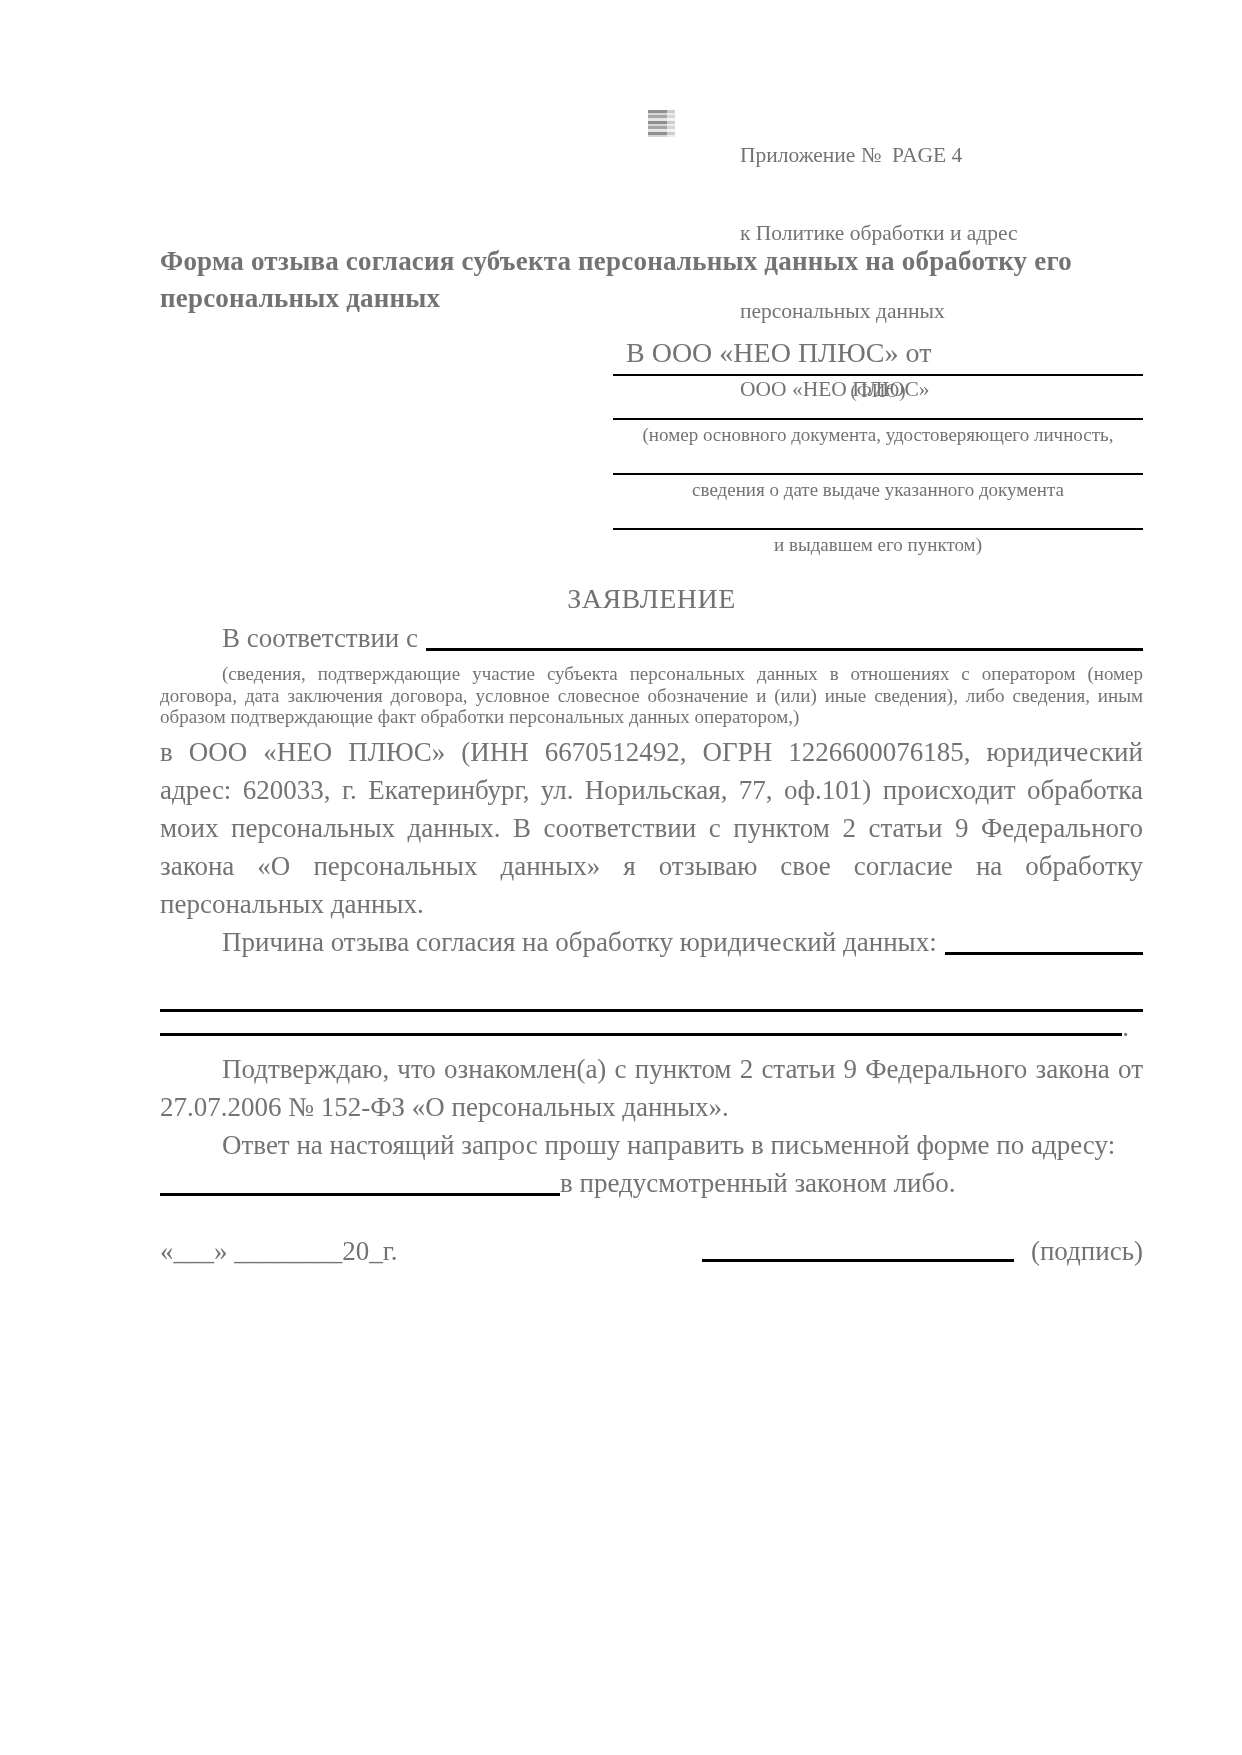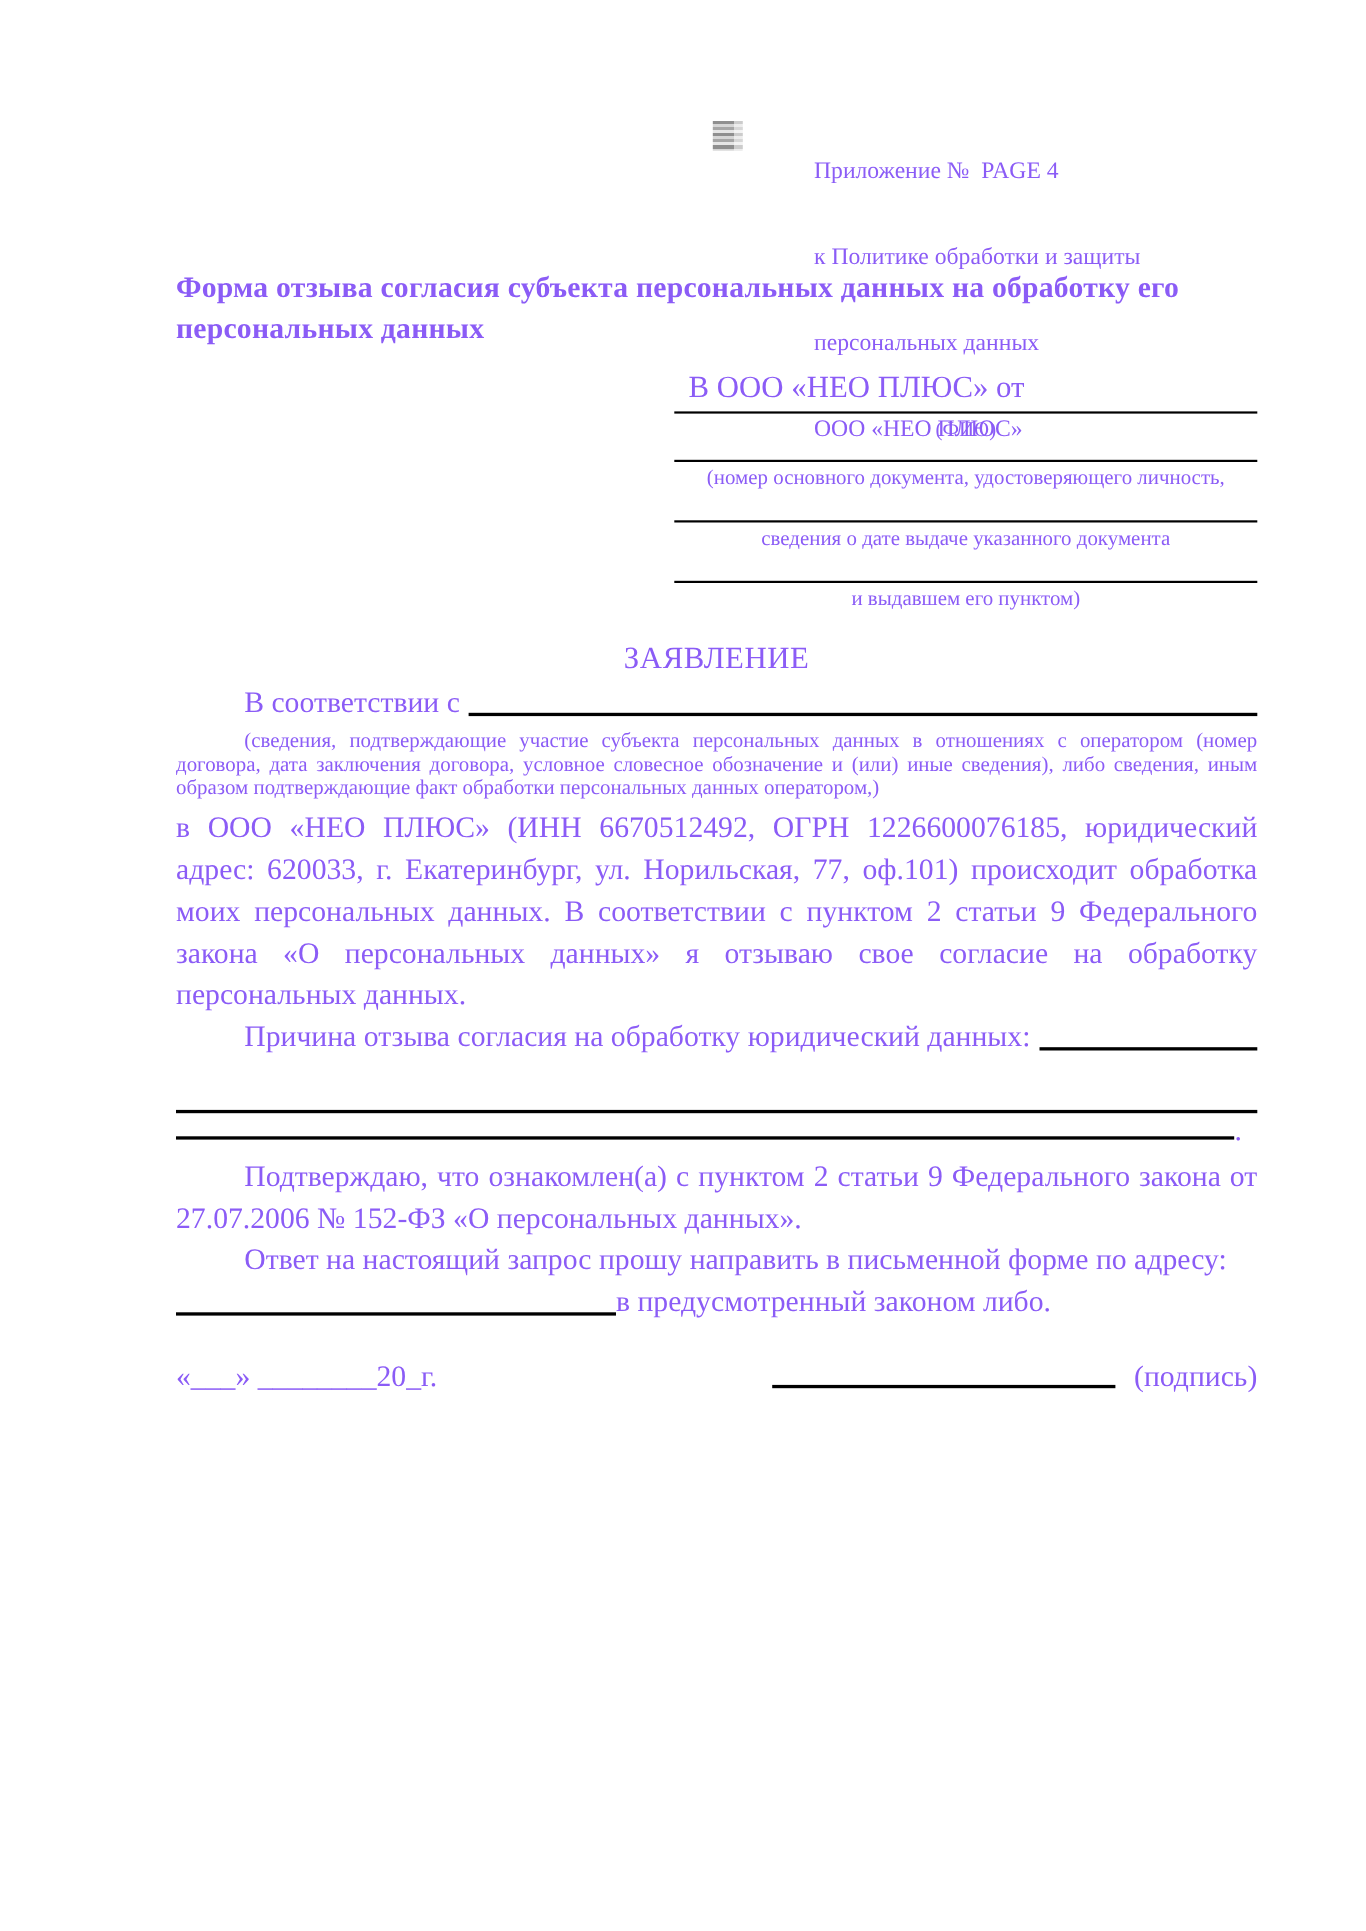--- a/index.html
+++ b/index.html
@@ -1,20 +1,20 @@
 <!DOCTYPE html>
 <html lang="ru"><head>
 <meta charset="utf-8">
 <style>
   html,body { margin:0; padding:0; background:#ffffff; }
   .page {
     position:relative;
     width:1242px; height:1755px;
     background:#ffffff;
-    color:#8b5cf6;
+    color:#737373;
     font-family:"Liberation Serif","DejaVu Serif",serif;
     overflow:hidden;
   }
   
   .mini-img {
     position:absolute; left:648px; top:110px;
     width:27px; height:27px;
     background-image:
       linear-gradient(90deg, rgba(255,255,255,0) 72%, rgba(255,255,255,.55) 72%),
       repeating-linear-gradient(180deg,#8f8f8f 0 3px,#d6d6d6 3px 5px,#a6a6a6 5px 8px,#e6e6e6 8px 11px);
@@ -78,21 +78,21 @@
 </style>
 </head>
 <body>
 
 <div class="page">
 
   <div class="mini-img"></div>
 
   <div class="header-note">
     <div>Приложение №  PAGE 4</div>
-    <div>к Политике обработки и защиты</div>
+    <div>к Политике обработки и адрес</div>
     <div>персональных данных</div>
     <div>ООО «НЕО ПЛЮС»</div>
   </div>
 
   <div class="content">
 
     <div class="doc-title">Форма отзыва согласия субъекта персональных данных на обработку его персональных данных</div>
 
     <div class="addressee">
       <div class="to-line">В ООО «НЕО ПЛЮС» от</div>

